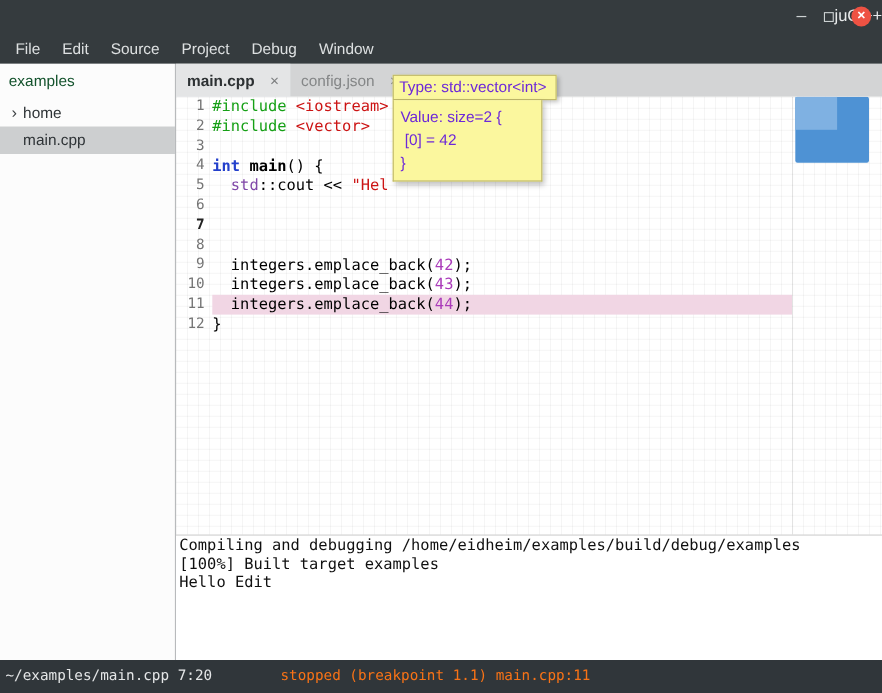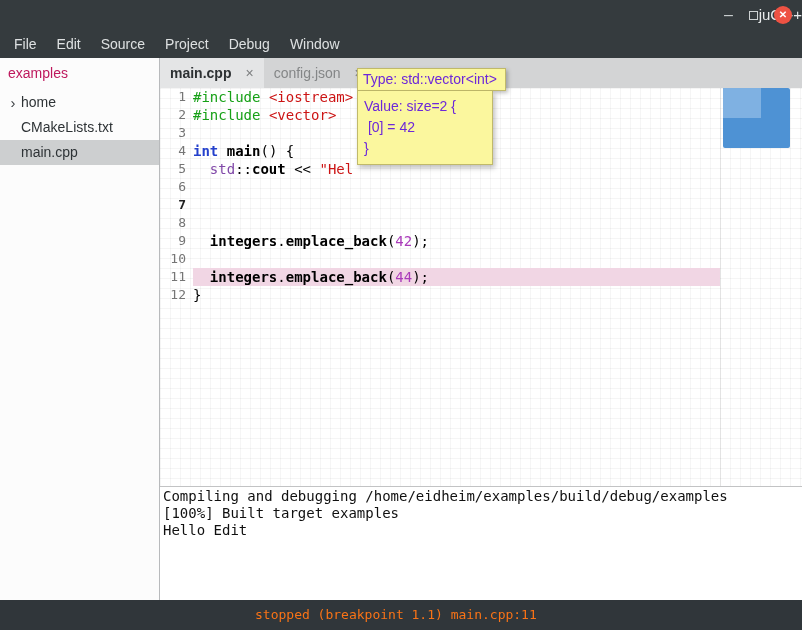--- a/index.html
+++ b/index.html
@@ -14,21 +14,21 @@
   .min{color:#ccd1d2;font-size:16px;line-height:30px}
   .max{width:9px;height:9px;border:1px solid #ccd1d2;box-sizing:border-box}
   .close-btn{width:18px;height:18px;border-radius:50%;background:var(--close,#ee5243);color:#fff;
     font-size:10px;line-height:18px;text-align:center;font-weight:bold}
   
   .menubar{position:absolute;left:0;top:30px;width:802px;height:28px;background:var(--titlebar,#353b3e);
     display:flex;align-items:flex-start;padding-left:4px;box-sizing:border-box}
   .menu-item{color:#dde0e1;font-size:14px;padding:0 10px;line-height:28px}
   
   .sidebar{position:absolute;left:0;top:58px;width:159px;height:542px;background:#fcfcfc}
-  .sidebar-header{color:#be185d;font-size:14px;padding:7px 0 9px 8px}
+  .sidebar-header{color:#14532d;font-size:14px;padding:7px 0 9px 8px}
   .tree-item{height:25px;line-height:25px;font-size:14px;color:#2e3336;display:flex;align-items:center}
   .tree-item.selected{background:var(--selbg,#cdcfd0)}
   .expander{width:16px;margin-left:5px;color:#3c4043;font-size:15px;text-align:center}
   .exp-spacer{width:21px;flex:none}
   .vsep{position:absolute;left:159px;top:58px;width:1px;height:542px;background:#b8babc}
   
   .tabbar{position:absolute;left:160px;top:58px;width:642px;height:30px;background:#d3d4d5;display:flex}
   .tab{display:flex;align-items:center;padding:0 10px;font-size:14px;color:#848687}
   .tab.active{background:#e4e5e6;color:#2d3133;font-weight:bold}
   .tab-close{margin-left:14px;color:#7d7f80;font-size:14px;font-weight:normal}
@@ -41,21 +41,21 @@
   .ln{width:26px;flex:none;text-align:right;padding-right:7px;color:#757575;font-size:13px;background:transparent}
   .ln.cur{color:#222;font-weight:bold}
   .code{width:527px;flex:none;white-space:pre}
   .code.hl-current{background:var(--hlcur,#ebebeb)}
   .code.hl-debug{background:var(--hldbg,#f1d6e4)}
   .tk-pp{color:var(--pp,#16a016)}
   .tk-str{color:var(--str,#cc1414)}
   .tk-kw{color:var(--kw,#2440cc);font-weight:bold}
   .tk-ns{color:var(--ns,#8048a8)}
   .tk-num{color:var(--num,#aa3bba)}
-  .tk-decl{color:var(--decl,#000);font-weight:bold}
+  .tk-decl{color:var(--decl,#000);font-weight:normal}
   .tk-fn{color:#000;font-weight:bold}
   .caret{display:inline-block;width:1px;height:14px;background:#000;vertical-align:-2px}
   .margin-line{position:absolute;left:560px;top:0;width:1px;height:100%;background:rgba(0,0,0,.07)}
   .overview{position:absolute;left:563px;top:0;width:67px;height:60px;background:var(--ovl,#4e92d4);border-radius:2px}
   .overview-light{position:absolute;left:0;top:0;width:38px;height:30px;background:var(--ovl2,#7fb1e2)}
   
   .hsep{position:absolute;left:160px;top:486px;width:642px;height:1px;background:#c2c3c4}
   .terminal{position:absolute;left:160px;top:487px;width:642px;height:113px;background:#fff;
     font-family:"DejaVu Sans Mono",monospace;font-size:14px;color:#101010;padding:1px 0 0 3px;box-sizing:border-box}
   .term-line{height:17px;line-height:17px;white-space:pre}
@@ -94,24 +94,20 @@
     <span class="menu-item">Window</span>
   </div>
 
 <div class="sidebar">
   <div class="sidebar-header">examples</div>
   <div>
       <div class="tree-item">
         <span class="expander">›</span>
         <span class="tree-label">home</span>
       </div>
-      <div class="tree-item">
-        <span class="exp-spacer"></span>
-        <span class="tree-label">CMakeLists.txt</span>
-      </div>
       <div class="tree-item selected">
         <span class="exp-spacer"></span>
         <span class="tree-label">main.cpp</span>
       </div>
     </div>
 </div>
 <div class="vsep"></div>
 
 <div class="tabbar">
     <div class="tab active">
@@ -128,38 +124,39 @@
   <div>
       <div class="code-line"><span class="ln">1</span><span class="code"><span class="tk-pp">#include</span><span> </span><span class="tk-str">&lt;iostream&gt;</span></span></div>
       <div class="code-line"><span class="ln">2</span><span class="code"><span class="tk-pp">#include</span><span> </span><span class="tk-str">&lt;vector&gt;</span></span></div>
       <div class="code-line"><span class="ln">3</span><span class="code"></span></div>
       <div class="code-line"><span class="ln">4</span><span class="code"><span class="tk-kw">int</span><span> </span><span class="tk-fn">main</span><span>() {</span></span></div>
       <div class="code-line"><span class="ln">5</span><span class="code"><span>  </span><span class="tk-ns">std</span><span>::</span><span class="tk-decl">cout</span><span> &lt;&lt; </span><span class="tk-str">"Hel</span></span></div>
       <div class="code-line"><span class="ln">6</span><span class="code"></span></div>
       <div class="code-line"><span class="ln cur">7</span></div>
       <div class="code-line"><span class="ln">8</span><span class="code"></span></div>
       <div class="code-line"><span class="ln">9</span><span class="code"><span>  </span><span class="tk-decl">integers</span><span>.</span><span class="tk-decl">emplace_back</span><span>(</span><span class="tk-num">42</span><span>);</span></span></div>
-      <div class="code-line"><span class="ln">10</span></div>
+      <div class="code-line"><span class="ln">10</span><span class="code"><span>  </span><span class="tk-decl">integers</span><span>.</span><span class="tk-decl">emplace_back</span><span>(</span><span class="tk-num">43</span><span>);</span></span></div>
       <div class="code-line"><span class="ln">11</span><span class="code hl-debug"><span>  </span><span class="tk-decl">integers</span><span>.</span><span class="tk-decl">emplace_back</span><span>(</span><span class="tk-num">44</span><span>);</span></span></div>
       <div class="code-line"><span class="ln">12</span><span class="code"><span>}</span></span></div>
     </div>
   <div class="margin-line"></div>
   <div class="overview">
     <div class="overview-light"></div>
   </div>
 </div>
 
 <div class="hsep"></div>
 <div class="terminal">
     <div class="term-line">Compiling and debugging /home/eidheim/examples/build/debug/examples</div>
     <div class="term-line">[100%] Built target examples</div>
     <div class="term-line">Hello Edit</div>
   </div>
 
 <div class="statusbar">
+  <span class="status-left">~/examples/main.cpp 7:20</span>
   <span class="status-debug">stopped (breakpoint 1.1) main.cpp:11</span>
 </div>
 
 <div class="tooltip">
   <div class="tt-type">Type: std::vector&lt;int&gt;</div>
   <div class="tt-value">
       <div class="tt-line">Value: size=2 {</div>
       <div class="tt-line"> [0] = 42</div>
       <div class="tt-line">}</div>
     </div>

